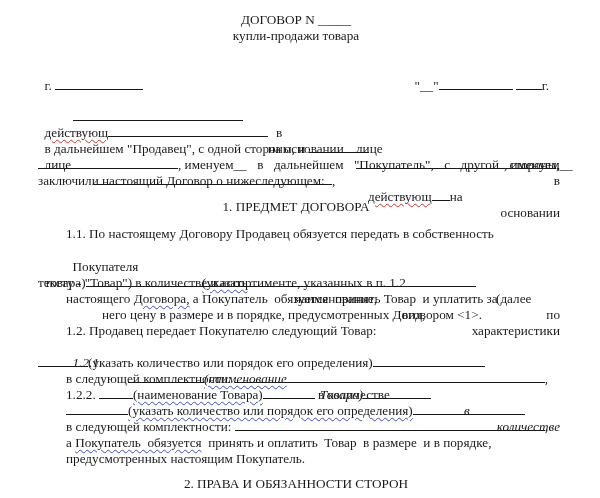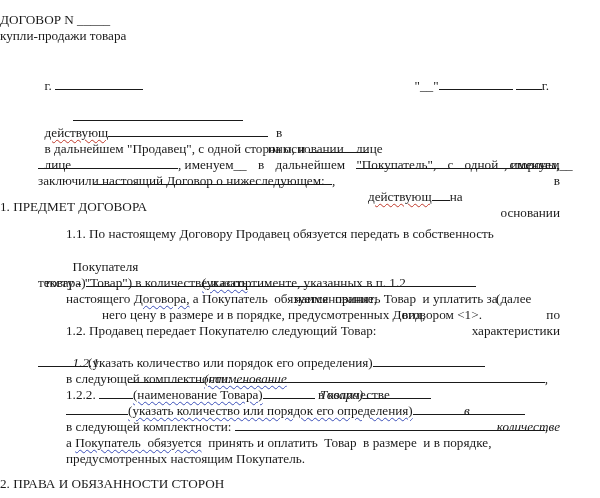--- a/index.html
+++ b/index.html
@@ -1,19 +1,19 @@
 <!DOCTYPE html>
 <html><head>
 <meta charset="utf-8">
 <style>
   html, body { margin:0; padding:0; background:#ffffff; }
   body { width:600px; height:498px; overflow:hidden; position:relative;
          font-family:"Liberation Serif", "DejaVu Serif", serif; color:#1a1a1a; font-size:13.2px; }
   .ln { position:absolute; white-space:pre; line-height:16px; }
-  .c { left:0; width:592px; text-align:left; }
+  .c { left:0; width:592px; text-align:center; }
   .u { border-bottom:1px solid #1a1a1a; display:inline-block; height:11px; vertical-align:baseline; }
   .sq { text-decoration: underline wavy #c0392b; text-decoration-thickness:1px; text-underline-offset:2px; }
   .sqb { text-decoration: underline wavy #3b4fb8; text-decoration-thickness:1px; text-underline-offset:2px; }
   .just { display:flex; justify-content:space-between; }
   .just span { white-space:pre; }
 </style>
 </head>
 <body>
 
 <div class="ln c" style="top:12px;">ДОГОВОР N _____</div>
@@ -51,21 +51,21 @@
   <span style="position:absolute; left:330px;"><span class="sq">действующ</span><span class="u" style="width:18px;"></span><span>на</span></span>
   <span style="position:absolute; right:0;">основании</span>
 </div>
 
 <div class="ln just" style="top:157px; left:38px; width:522px;">
   <span><span class="u" style="width:140px;"></span><span>, именуем__</span></span>
   <span>в</span>
   <span>дальнейшем</span>
   <span>"Покупатель",</span>
   <span>с</span>
-  <span>одной</span>
+  <span>другой</span>
   <span>стороны,</span>
 </div>
 
 <div class="ln" style="top:173px; left:38px;">заключили настоящий Договор о нижеследующем:</div>
 
 <div class="ln c" style="top:199px;">1. ПРЕДМЕТ ДОГОВОРА</div>
 
 <div class="ln" style="top:226px; left:66px;">1.1. По настоящему Договору Продавец обязуется передать в собственность</div>
 
 <div class="ln" style="top:243px; left:66px; width:494px;">

